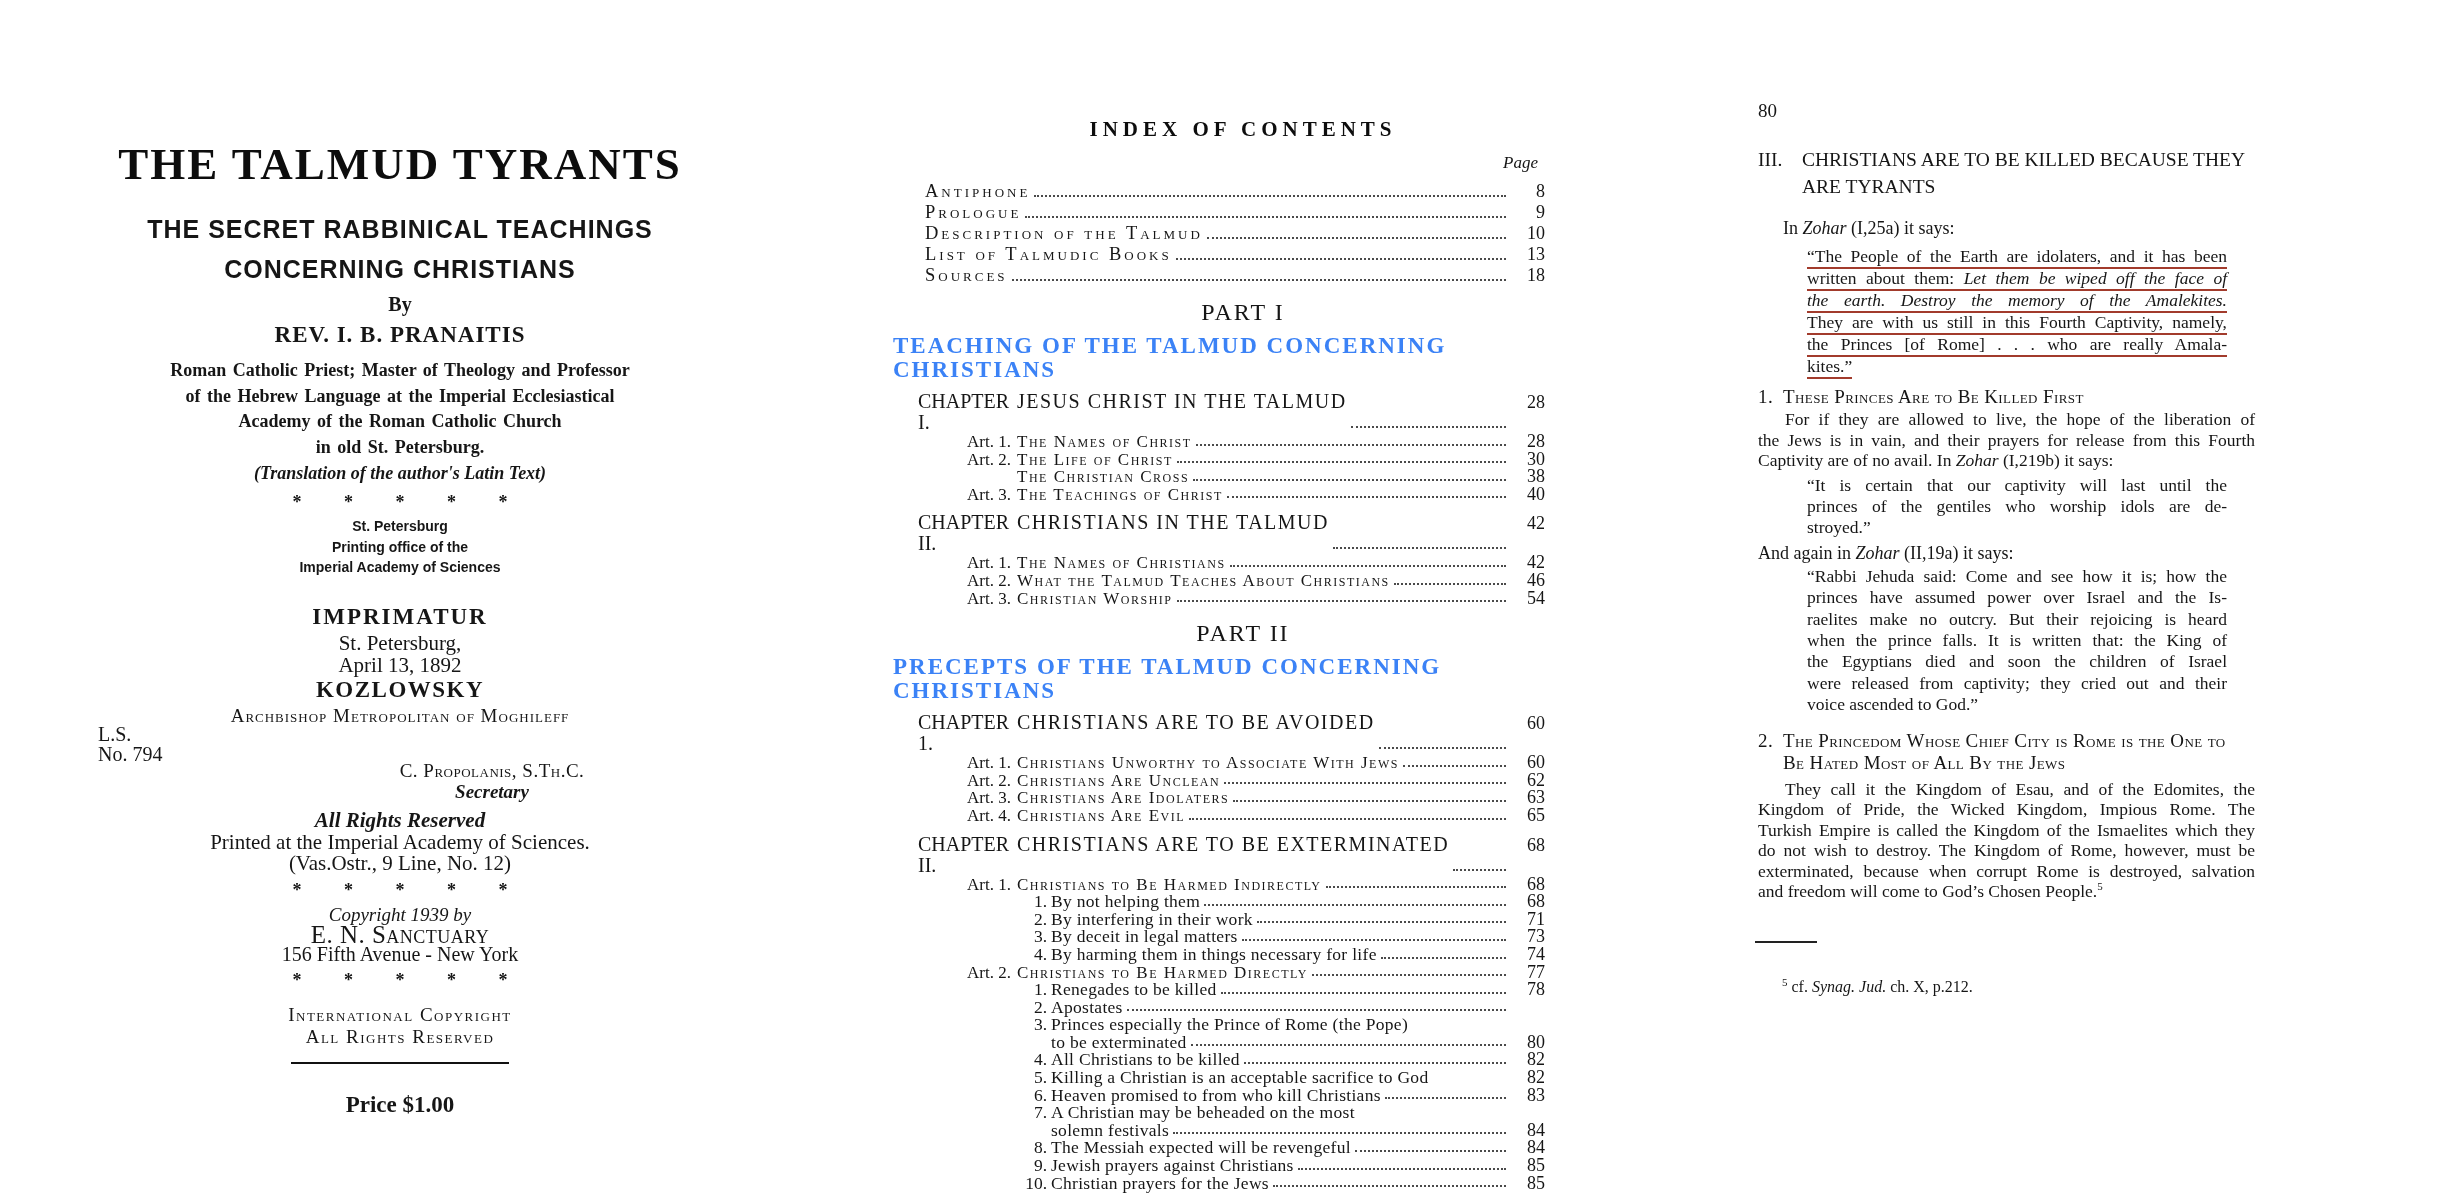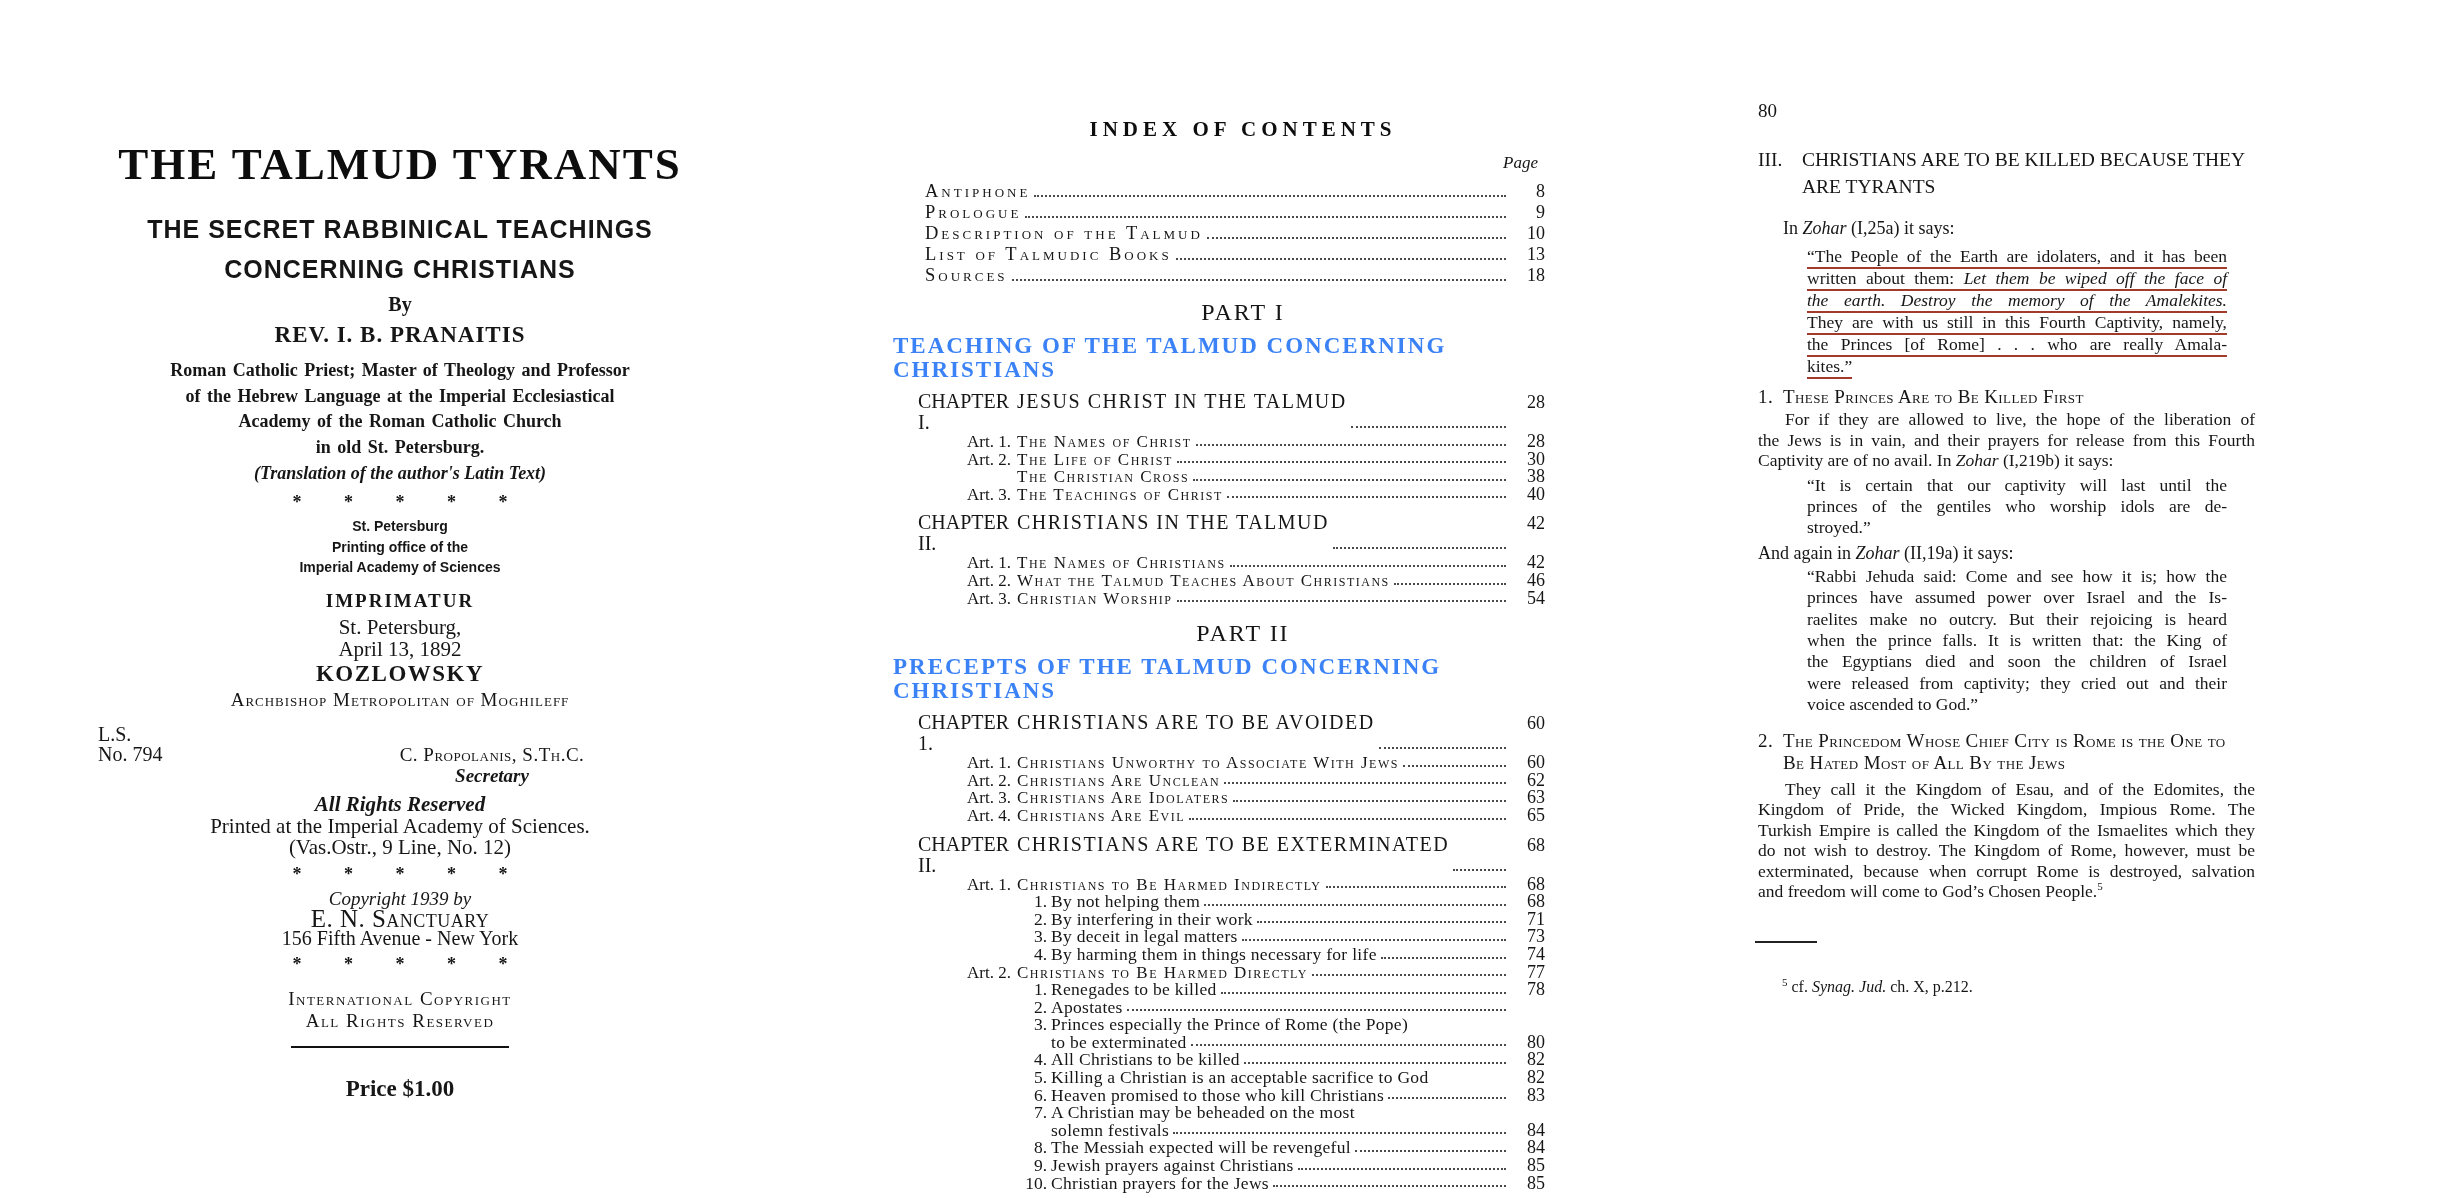--- a/index.html
+++ b/index.html
@@ -11,21 +11,21 @@
   #left-page{left:60px;width:680px;text-align:center;}
   .lp-title{margin-top:143px;font-size:45px;font-weight:bold;letter-spacing:2px;line-height:42px;color:#0d0d0d;}
   .lp-sub{font-family:"Liberation Sans",sans-serif;font-weight:bold;font-size:25px;line-height:40px;letter-spacing:1px;}
   .lp-sub1{margin-top:24px;}
   .lp-by{font-weight:bold;font-size:20px;line-height:30px;}
   .lp-author{font-weight:bold;font-size:23px;line-height:32px;letter-spacing:1px;}
   .lp-cred{font-weight:bold;font-size:18px;line-height:25.5px;margin-top:7px;word-spacing:2px;}
   .lp-transl{font-weight:bold;font-style:italic;font-size:18px;line-height:26px;}
   .lp-stars{font-weight:bold;font-size:18px;line-height:24px;word-spacing:38px;margin-top:4px;}
   .lp-imprint{font-family:"Liberation Sans",sans-serif;font-weight:bold;font-size:14px;line-height:20.5px;margin-top:2px;}
-  .lp-imprimatur{font-size:19px;font-weight:bold;letter-spacing:2px;line-height:30px;margin-top:8px;}
+  .lp-imprimatur{font-size:23px;font-weight:bold;letter-spacing:2px;line-height:30px;margin-top:24px;}
   .lp-line21{font-size:21px;line-height:22px;}
   .lp-kozlowsky{font-size:23px;font-weight:bold;letter-spacing:1.5px;line-height:28px;}
   .lp-arch{font-size:19px;line-height:24px;font-variant:small-caps;letter-spacing:1px;}
   .lp-seal{position:absolute;left:22px;top:724px;text-align:left;font-size:20px;line-height:20px;margin-left:16px;}
   .lp-secretary{transform:translateX(92px);margin-top:32px;font-size:19px;line-height:21px;}
   .lp-secretary .sc-name{font-variant:small-caps;letter-spacing:0.5px;}
   .lp-secretary .role{font-style:italic;font-weight:bold;display:block;}
   .lp-rights{font-style:italic;font-weight:bold;font-size:21px;line-height:24px;margin-top:6px;}
   .lp-printed{font-size:21px;line-height:21px;}
   .lp-copy{font-style:italic;font-size:19px;line-height:20px;margin-top:3px;}
@@ -331,21 +331,21 @@
         <span class="pg">82</span>
       </div>
       <div class="trow item">
         <span class="num">5.</span>
         <span class="lbl">Killing a Christian is an acceptable sacrifice to God</span>
         <span class="gap"></span>
         <span class="pg">82</span>
       </div>
       <div class="trow item">
         <span class="num">6.</span>
-        <span class="lbl">Heaven promised to those who kill Christians</span>
+        <span class="lbl">Heaven promised to from who kill Christians</span>
         <span class="leader"></span>
         <span class="pg">83</span>
       </div>
       <div class="trow item">
         <span class="num">7.</span>
         <span class="lbl">A Christian may be beheaded on the most</span>
       </div>
       <div class="trow item cont">
         <span class="lbl">solemn festivals</span>
         <span class="leader"></span>

